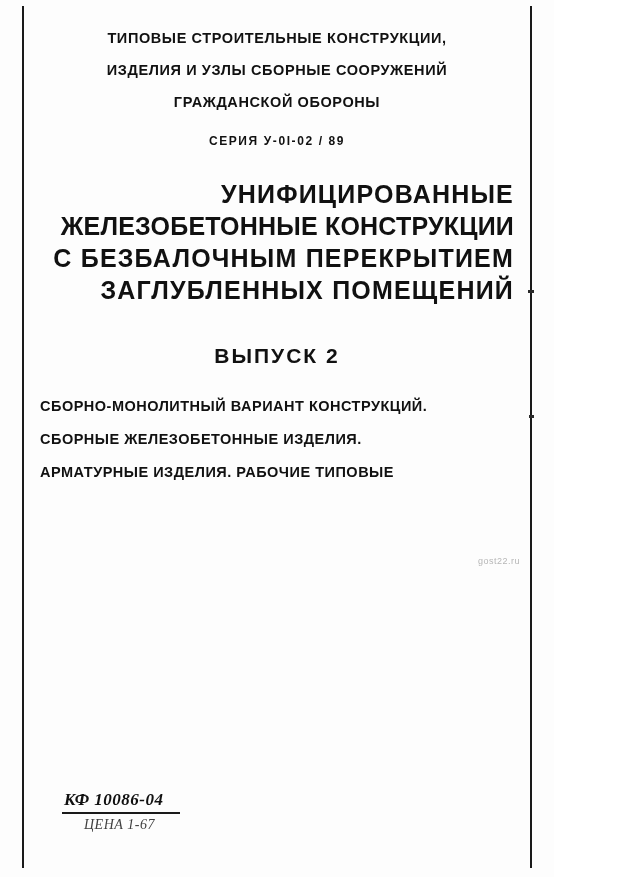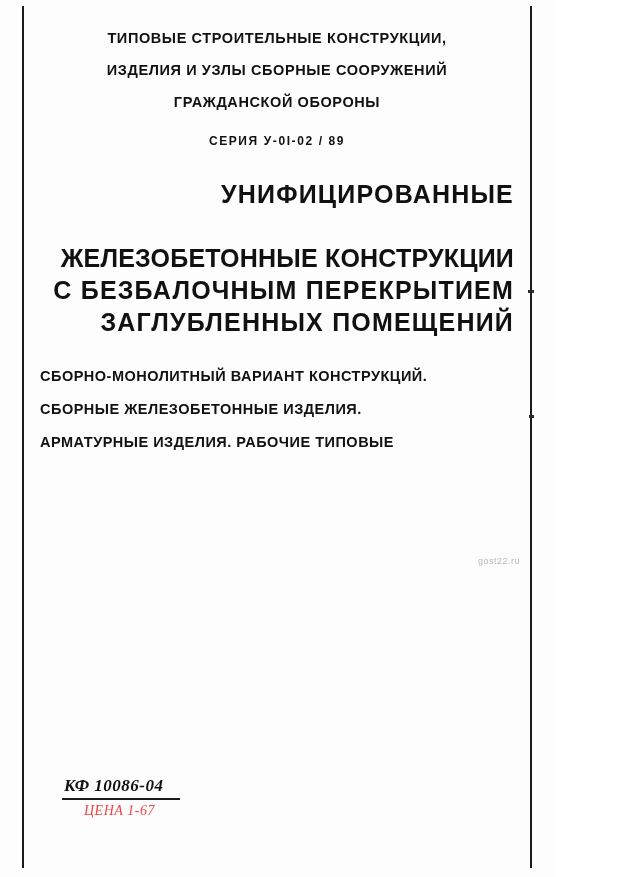--- a/index.html
+++ b/index.html
@@ -66,21 +66,20 @@
   }
   .title-line {
     font-size: 25px;
     font-weight: 700;
     letter-spacing: 1.2px;
     line-height: 1.28;
     white-space: nowrap;
   }
   .title-line.wide {
     letter-spacing: 0.2px;
-    margin-top: 32px;
   }
 
   .issue {
     margin-top: 38px;
     text-align: center;
     font-size: 21px;
     font-weight: 700;
     letter-spacing: 2px;
   }
 
@@ -108,21 +107,21 @@
   .ink-mark {
     position: absolute;
     background: #2a2a2a;
   }
   .mark-a { right: 20px; top: 290px; width: 6px; height: 3px; }
   .mark-b { right: 20px; top: 415px; width: 5px; height: 3px; }
 
   .stamp {
     position: absolute;
     left: 62px;
-    bottom: 58px;
+    bottom: 44px;
     width: 160px;
   }
   .stamp-code {
     font-family: "Liberation Serif", serif;
     font-style: italic;
     font-weight: 700;
     font-size: 17px;
     letter-spacing: 0.5px;
     color: #111;
     padding-left: 2px;
@@ -131,21 +130,21 @@
     height: 2px;
     background: #1a1a1a;
     margin: 2px 0 3px 0;
     width: 118px;
   }
   .stamp-price {
     font-family: "Liberation Serif", serif;
     font-style: italic;
     font-size: 14px;
     letter-spacing: 0.5px;
-    color: #ef4444;
+    color: #404040;
     padding-left: 22px;
   }
 </style>
 </head>
 <body>
 
 <div class="page">
 
   <div class="rule-left"></div>
   <div class="rule-right"></div>
@@ -163,20 +162,21 @@
 
     <div class="series">СЕРИЯ У-0I-02 / 89</div>
 
     <div class="title-block">
       <div class="title-line">УНИФИЦИРОВАННЫЕ</div>
       <div class="title-line wide">ЖЕЛЕЗОБЕТОННЫЕ КОНСТРУКЦИИ</div>
       <div class="title-line">С БЕЗБАЛОЧНЫМ ПЕРЕКРЫТИЕМ</div>
       <div class="title-line">ЗАГЛУБЛЕННЫХ ПОМЕЩЕНИЙ</div>
     </div>
 
+    <div class="issue">ВЫПУСК  2</div>
 
     <div class="sub-block">
       <div class="sub-line">СБОРНО-МОНОЛИТНЫЙ ВАРИАНТ  КОНСТРУКЦИЙ.</div>
       <div class="sub-line">СБОРНЫЕ   ЖЕЛЕЗОБЕТОННЫЕ  ИЗДЕЛИЯ.</div>
       <div class="sub-line">АРМАТУРНЫЕ ИЗДЕЛИЯ.  РАБОЧИЕ ТИПОВЫЕ</div>
     </div>
 
   </div>
 
   <div class="watermark">gost22.ru</div>

